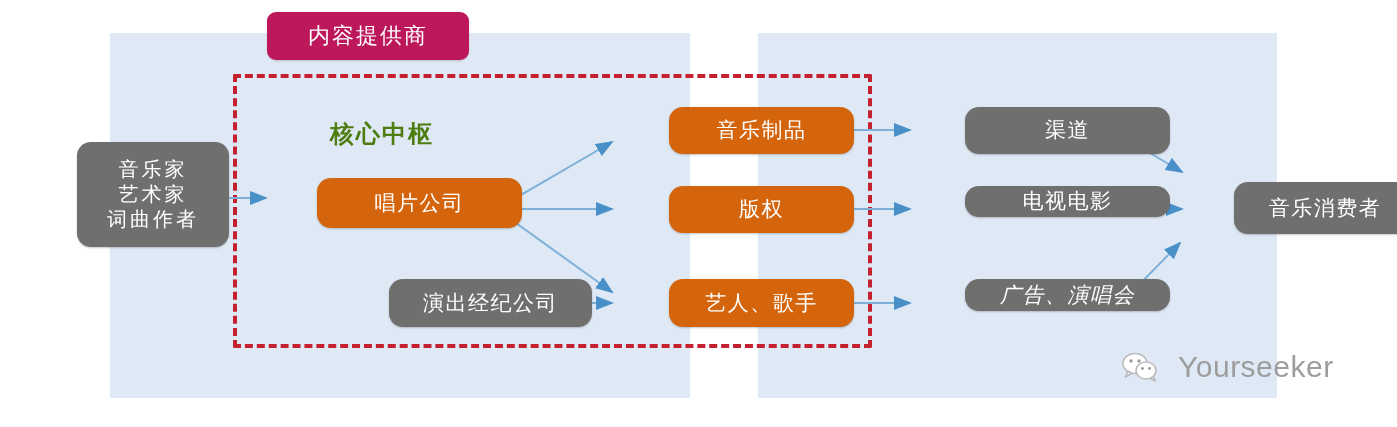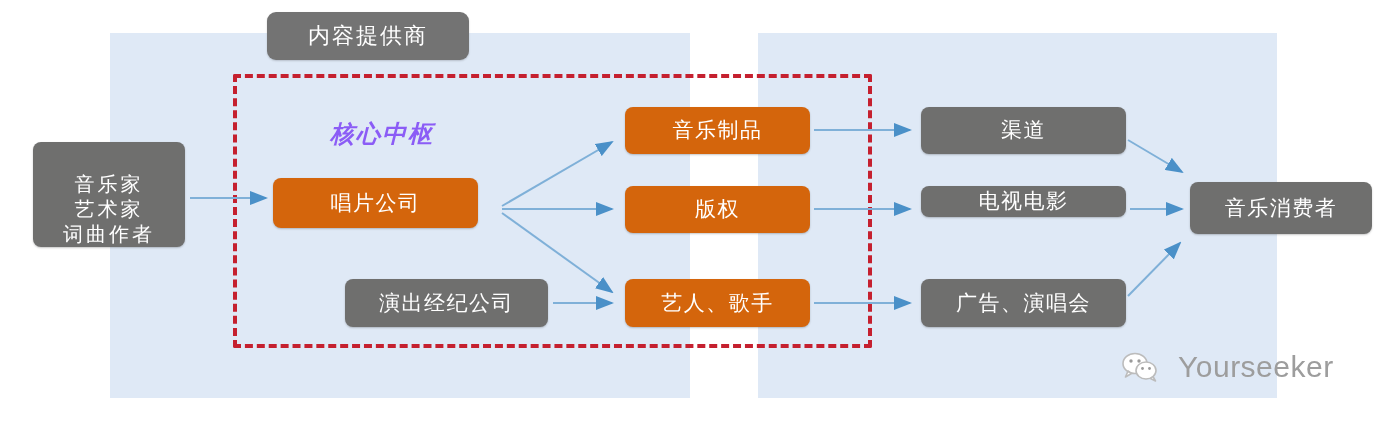--- a/index.html
+++ b/index.html
@@ -28,75 +28,75 @@
     top: 74px;
     width: 639px;
     height: 274px;
     border: 4px dashed #c5202f;
     border-radius: 2px;
     box-sizing: border-box;
   }
 
   .hdr {
     position: absolute;
-    background: #737373;
+    background: #be185d;
     border-radius: 9px;
     color: #ffffff;
     display: flex;
     align-items: center;
     justify-content: center;
     font-size: 22px;
     letter-spacing: 2px;
     box-shadow: 0 1px 2px rgba(0,0,0,0.18);
   }
   .hdr-content { left: 267px; top: 12px; width: 202px; height: 48px; }
   .hdr-service { left: 906px; top: 12px; width: 188px; height: 48px; }
 
   .node {
     position: absolute;
-    border-radius: 8px;
+    border-radius: 14px;
     color: #ffffff;
     display: flex;
     flex-direction: column;
     align-items: center;
     justify-content: center;
     font-size: 21px;
     line-height: 1.25;
     letter-spacing: 1.5px;
     text-align: center;
     box-shadow: 0 1px 2px rgba(0,0,0,0.22);
     box-sizing: border-box;
+    margin-left: 44px;
   }
   .node.grey   { background: #6f6f6e; }
   .node.orange { background: #d4650c; }
 
-  .n-creators { left: 33px;  top: 142px; width: 152px; height: 105px; font-size: 20px; letter-spacing: 3px; justify-content: flex-end; }
+  .n-creators { left: 33px;  top: 142px; width: 152px; height: 105px; font-size: 20px; letter-spacing: 3px; }
   .n-label    { display: block; }
 
   .n-label-record { left: 273px; top: 178px; width: 205px; height: 50px; }
   .n-agency       { left: 345px; top: 279px; width: 203px; height: 48px; }
 
   .n-product  { left: 625px; top: 107px; width: 185px; height: 47px; }
   .n-rights   { left: 625px; top: 186px; width: 185px; height: 47px; }
   .n-artist   { left: 625px; top: 279px; width: 185px; height: 48px; }
 
   .n-channel  { left: 921px; top: 107px; width: 205px; height: 47px; text-align: right; }
   .n-tvfilm   { left: 921px; top: 186px; width: 205px; height: 31px; }
-  .n-adshow   { left: 921px; top: 279px; width: 205px; height: 48px; }
+  .n-adshow   { left: 921px; top: 279px; width: 205px; height: 32px; font-style: italic; }
 
   .n-consumer { left: 1190px; top: 182px; width: 182px; height: 52px; }
 
   .core-label {
     position: absolute;
     left: 330px;
     top: 118px;
     font-size: 24px;
     font-weight: bold;
-    font-style: italic;
-    color: #8b5cf6;
+    color: #4d7c0f;
     letter-spacing: 2px;
     white-space: nowrap;
   }
 
   #arrows {
     position: absolute;
     left: 0; top: 0;
     width: 1397px;
     height: 427px;
     pointer-events: none;

